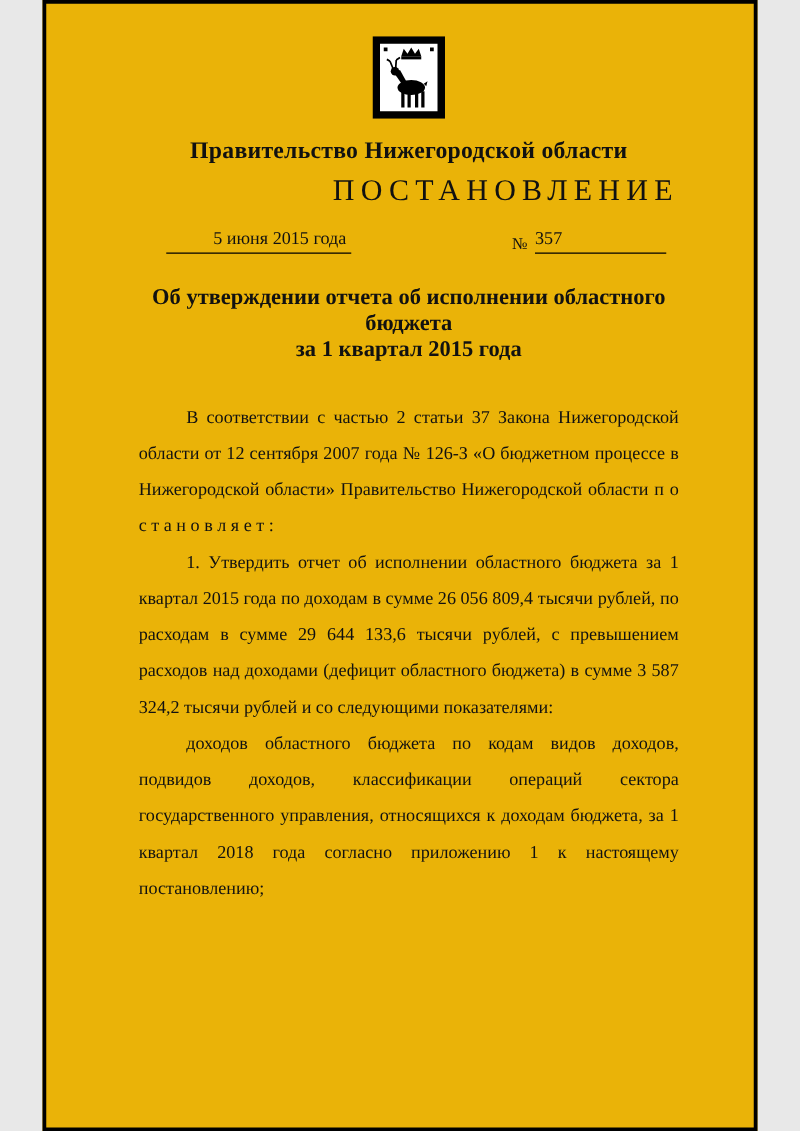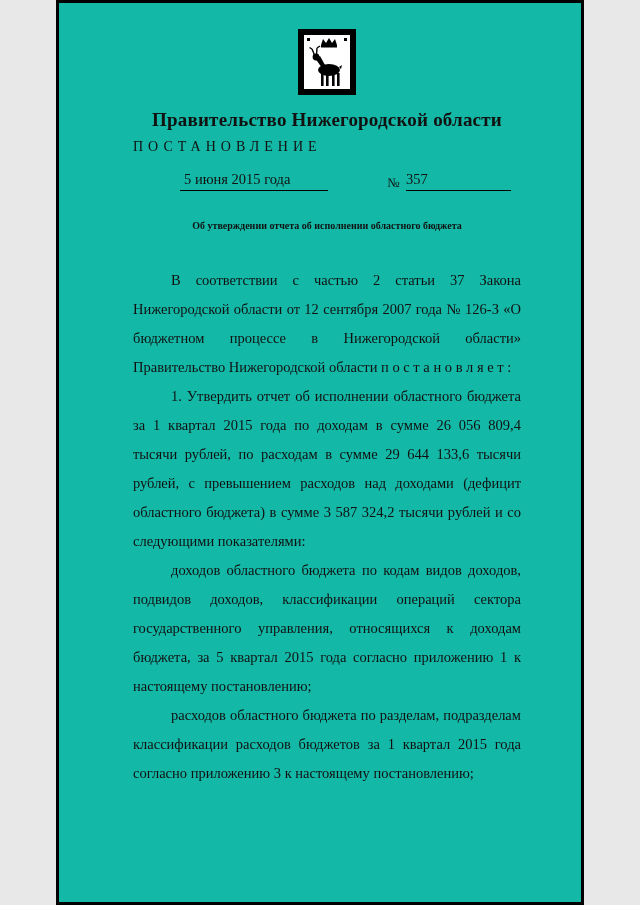--- a/index.html
+++ b/index.html
@@ -1,74 +1,73 @@
 <!DOCTYPE html>
 <html lang="ru"><head>
 <meta charset="utf-8">
 <style>
   html,body { margin:0; padding:0; background:#e8e8e8; }
   .page {
     position:relative;
-    width:528px; height:905px;
+    width:572px; height:905px;
     margin:0 auto;
-    background:#14b8a6;
+    background:#eab308;
     box-sizing:border-box;
     border:3px solid #000;
     font-family:"Liberation Serif","DejaVu Serif",serif;
     color:#111;
     overflow:hidden;
   }
   .content { padding:22px 60px 0 74px; }
 
   .emblem-wrap { text-align:center; margin-top:4px; }
   .emblem { display:inline-block; }
 
   .org-name {
     text-align:center;
     font-weight:bold;
     font-size:19px;
     margin-top:10px;
     letter-spacing:0.2px;
   }
   .doc-type {
-    text-align:left;
-    font-size:14px;
+    text-align:right;
+    font-size:24px;
     letter-spacing:5px;
     margin-top:8px;
   }
 
   .date-row {
     display:flex;
     justify-content:space-between;
     align-items:flex-end;
     margin:16px 10px 0 22px;
     font-size:14.5px;
   }
   .date-cell {
     display:inline-block;
     min-width:140px;
     border-bottom:1.5px solid #000;
     padding:0 4px 2px 4px;
-    text-align:left;
-    margin-left:25px;
+    text-align:right;
   }
   .num-group { display:flex; align-items:flex-end; }
   .num-sign { font-size:13px; padding-bottom:0; margin-right:6px; }
   .num-cell {
     display:inline-block;
     min-width:105px;
     border-bottom:1.5px solid #000;
     text-align:left;
     padding-bottom:2px;
   }
 
   .doc-title {
     text-align:center;
     font-weight:bold;
-    font-size:10px;
+    font-size:18px;
     line-height:21px;
     margin-top:24px;
   }
 
   .body-text {
     margin-top:30px;
     font-size:14.5px;
     line-height:29px;
     text-align:justify;
   }
@@ -115,23 +114,23 @@
     <div class="date-row">
       <span class="date-cell">5 июня 2015 года</span>
       <span class="num-group">
         <span class="num-sign">№</span>
         <span class="num-cell">357</span>
       </span>
     </div>
 
     <div class="doc-title">
       <div>Об утверждении отчета об исполнении областного бюджета</div>
+      <div>за 1 квартал 2015 года</div>
     </div>
 
     <div class="body-text">
       <p><span>В соответствии с частью 2 статьи 37 Закона Нижегородской области от 12 сентября 2007 года № 126-З «О бюджетном процессе в Нижегородской области» Правительство Нижегородской области</span> <span class="spaced-verb">п о с т а н о в л я е т :</span></p>
       <p>1. Утвердить отчет об исполнении областного бюджета за 1 квартал 2015 года по доходам в сумме 26 056 809,4 тысячи рублей, по расходам в сумме 29 644 133,6 тысячи рублей, с превышением расходов над доходами (дефицит областного бюджета) в сумме 3 587 324,2 тысячи рублей и со следующими показателями:</p>
-      <p>доходов областного бюджета по кодам видов доходов, подвидов доходов, классификации операций сектора государственного управления, относящихся к доходам бюджета, за 5 квартал 2015 года согласно приложению 1 к настоящему постановлению;</p>
-      <p>расходов областного бюджета по разделам, подразделам классификации расходов бюджетов за 1 квартал 2015 года согласно приложению 3 к настоящему постановлению;</p>
+      <p>доходов областного бюджета по кодам видов доходов, подвидов доходов, классификации операций сектора государственного управления, относящихся к доходам бюджета, за 1 квартал 2018 года согласно приложению 1 к настоящему постановлению;</p>
     </div>
 
   </div>
 </div>
 
 </body></html>

